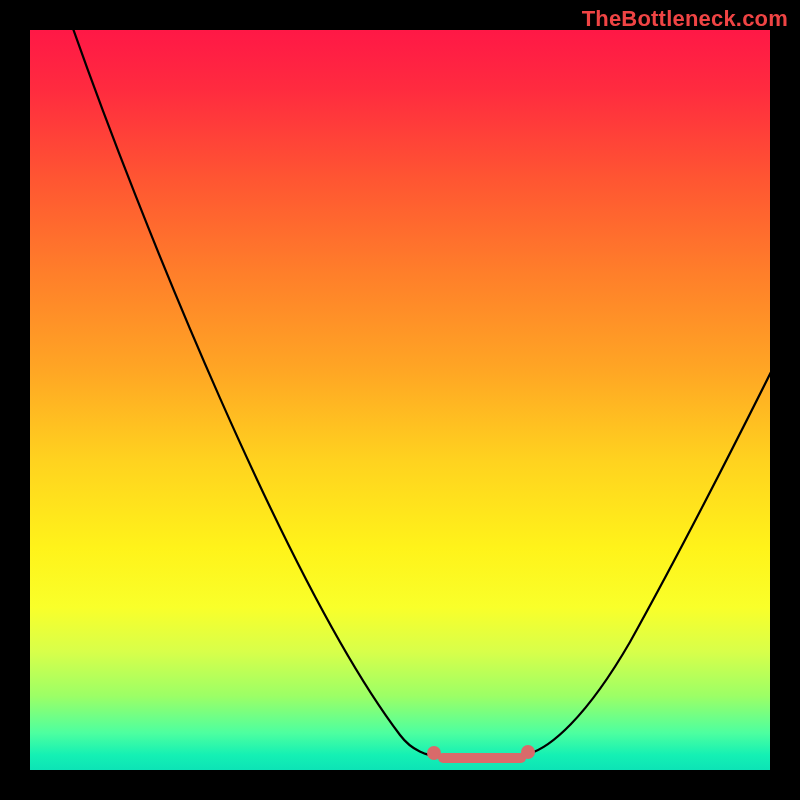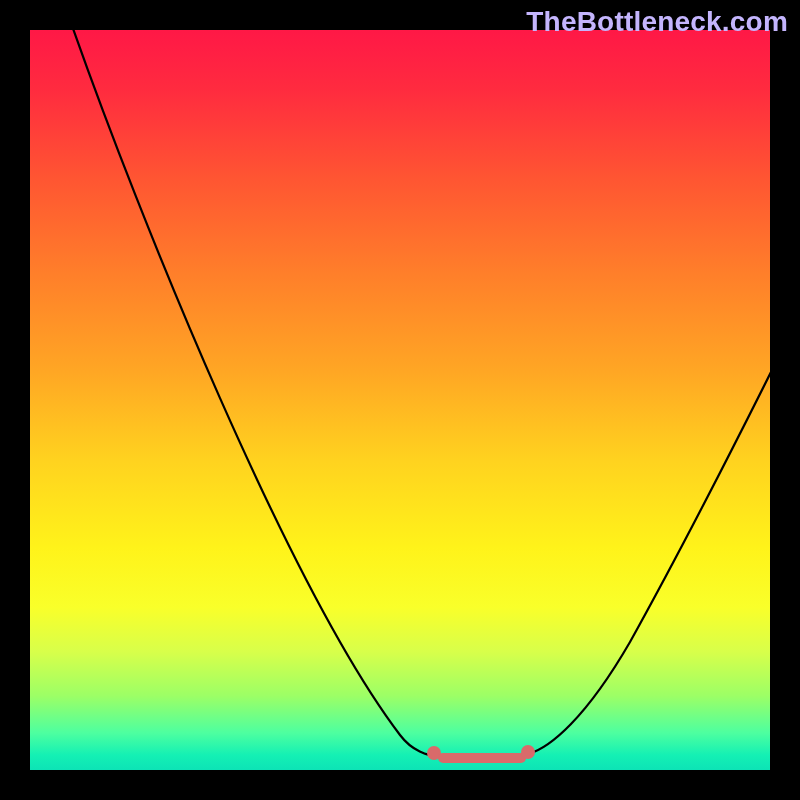--- a/index.html
+++ b/index.html
@@ -8,23 +8,23 @@
     position: relative;
     width: 800px;
     height: 800px;
     background: #000;
   }
   .watermark {
     position: absolute;
     top: 6px;
     right: 12px;
     font-family: Arial, Helvetica, sans-serif;
-    font-size: 28px;
+    font-size: 22px;
     font-weight: 600;
-    color: #c4b5fd;
+    color: #ef4444;
     letter-spacing: 0.2px;
     z-index: 10;
   }
   .plot {
     position: absolute;
     left: 30px;
     top: 30px;
     width: 740px;
     height: 740px;
     overflow: hidden;

